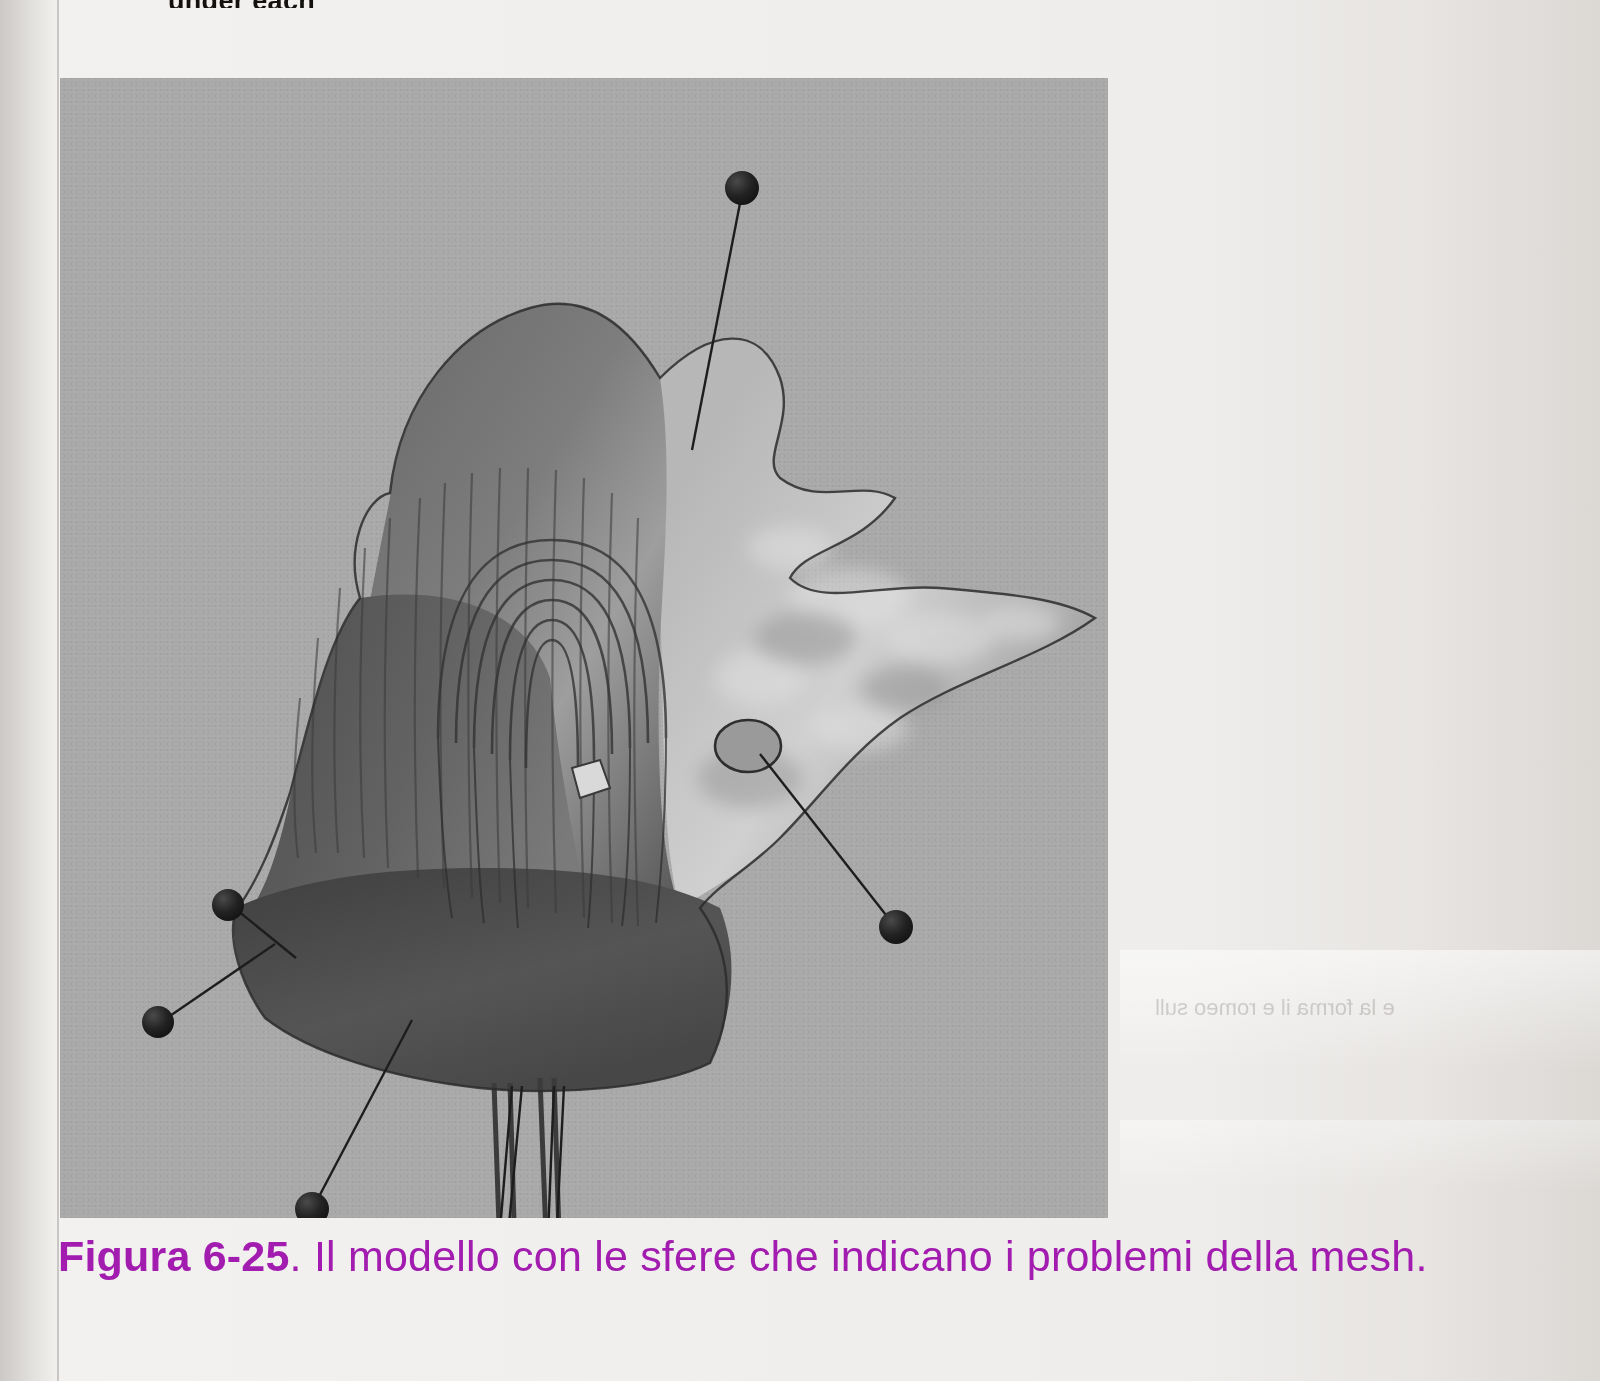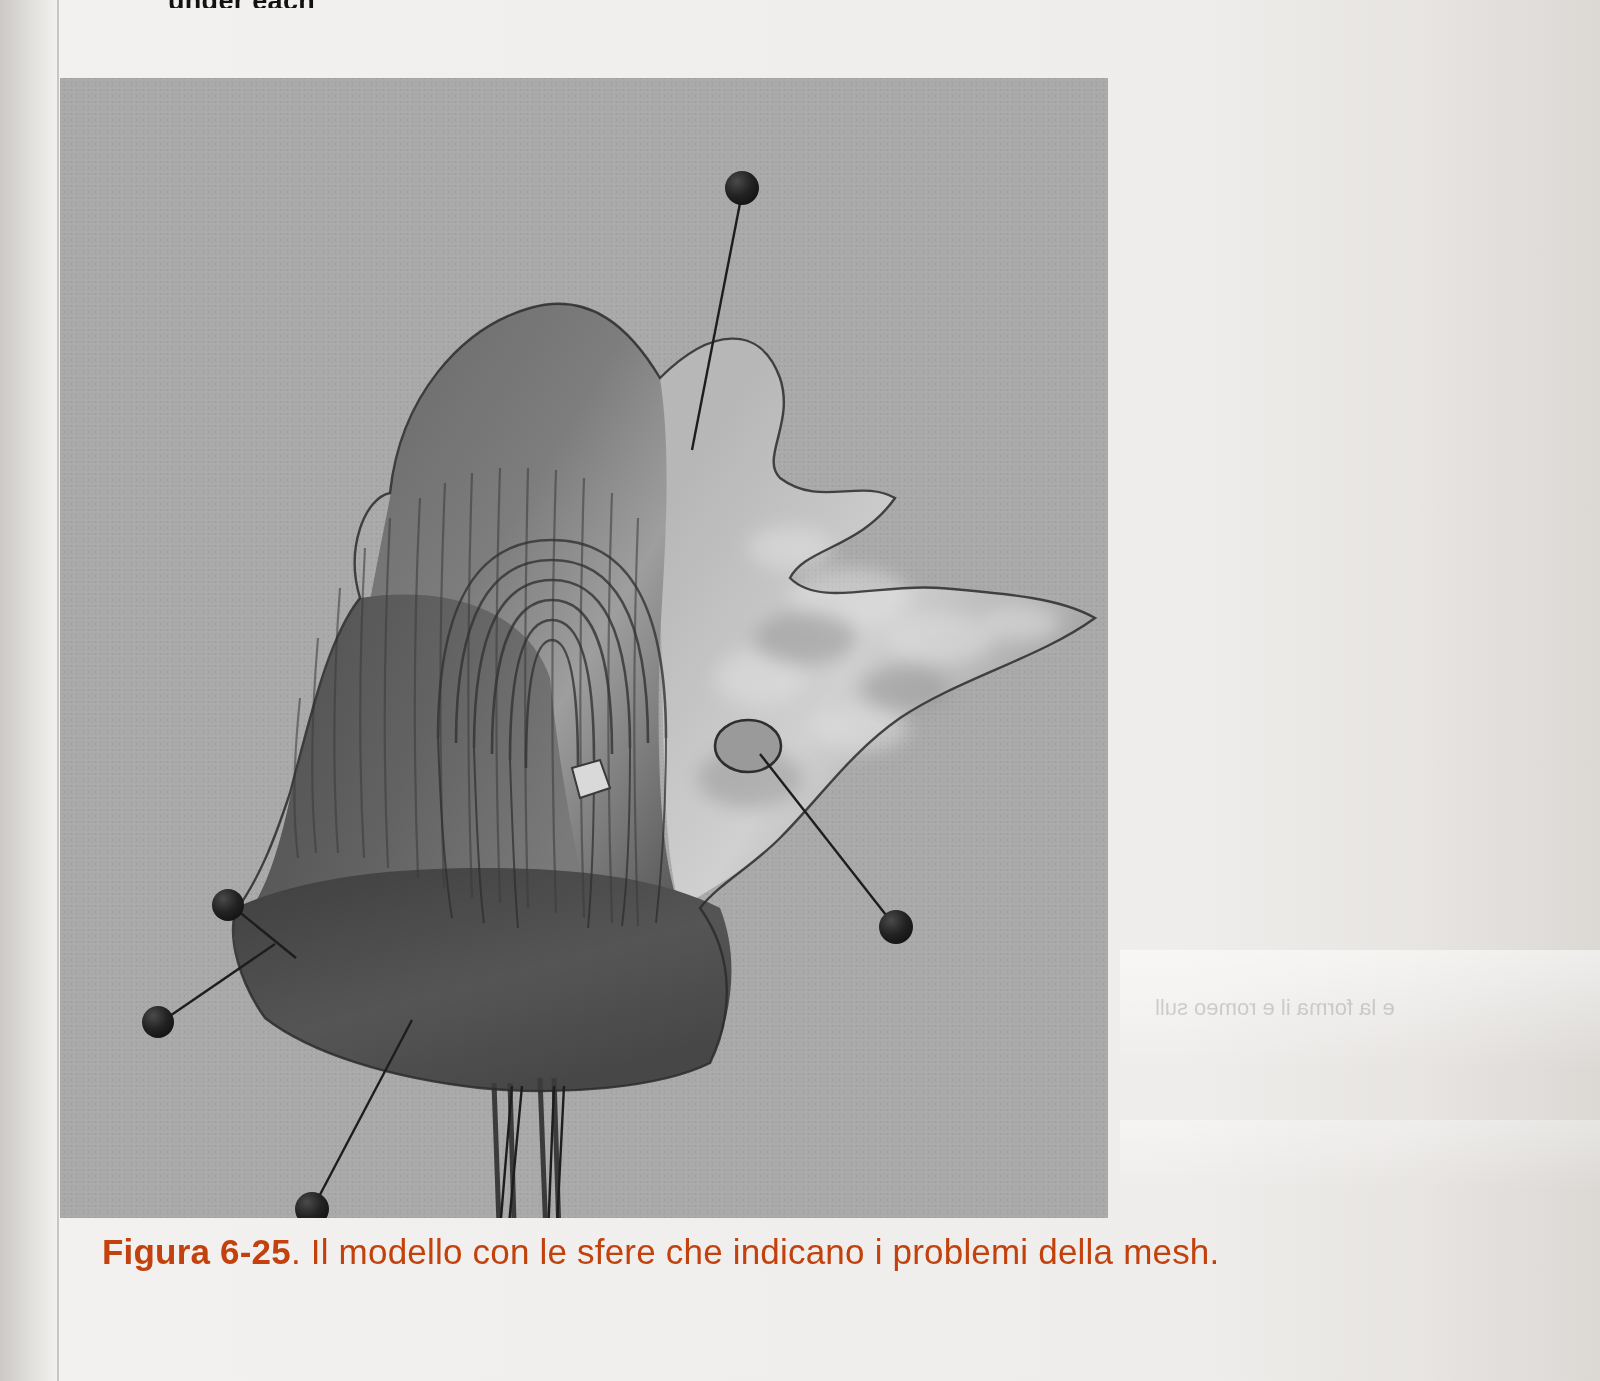--- a/index.html
+++ b/index.html
@@ -58,24 +58,23 @@
     background-position:0 0, 2px 3px;
     opacity:.7;
   }
   .fig-svg{position:absolute;inset:0;width:100%;height:100%;}
 
   
   .caption{
     position:absolute;
     left:58px;top:1232px;
     width:1450px;
-    font-size:35px;
-    color:#c2410c;
+    font-size:43px;
+    color:#a21caf;
     letter-spacing:.2px;
-    padding-left:44px;
   }
   .caption b{font-weight:bold;}
 
   
   .bleed{
     position:absolute;
     color:rgba(120,116,112,.30);
     font-size:22px;
     transform:scaleX(-1);
     white-space:nowrap;

